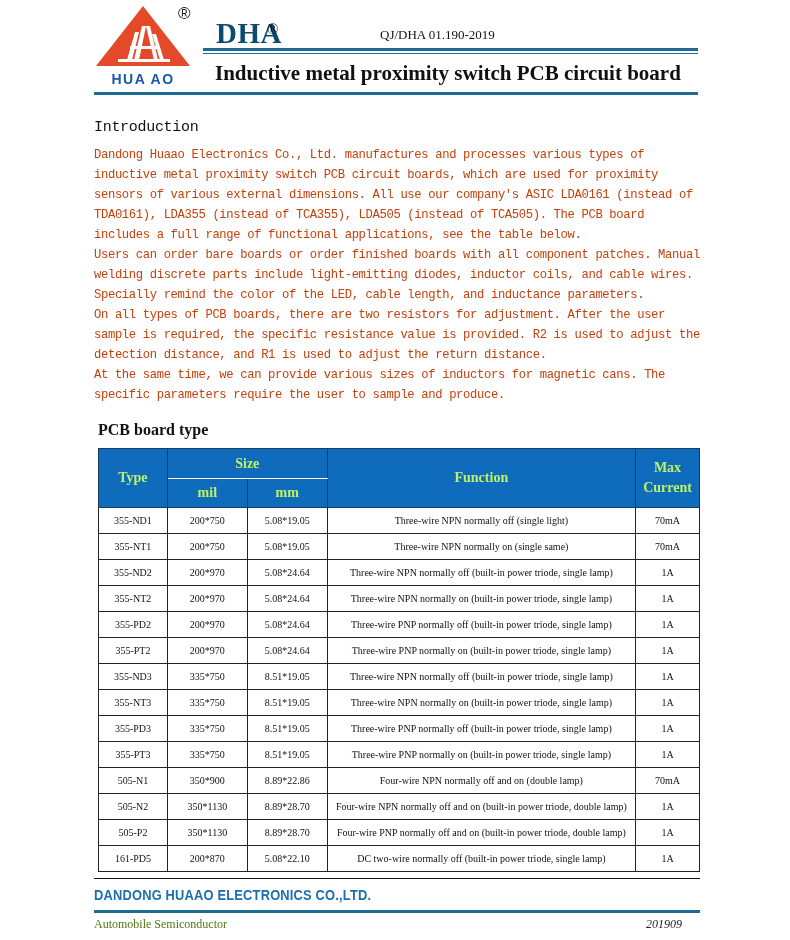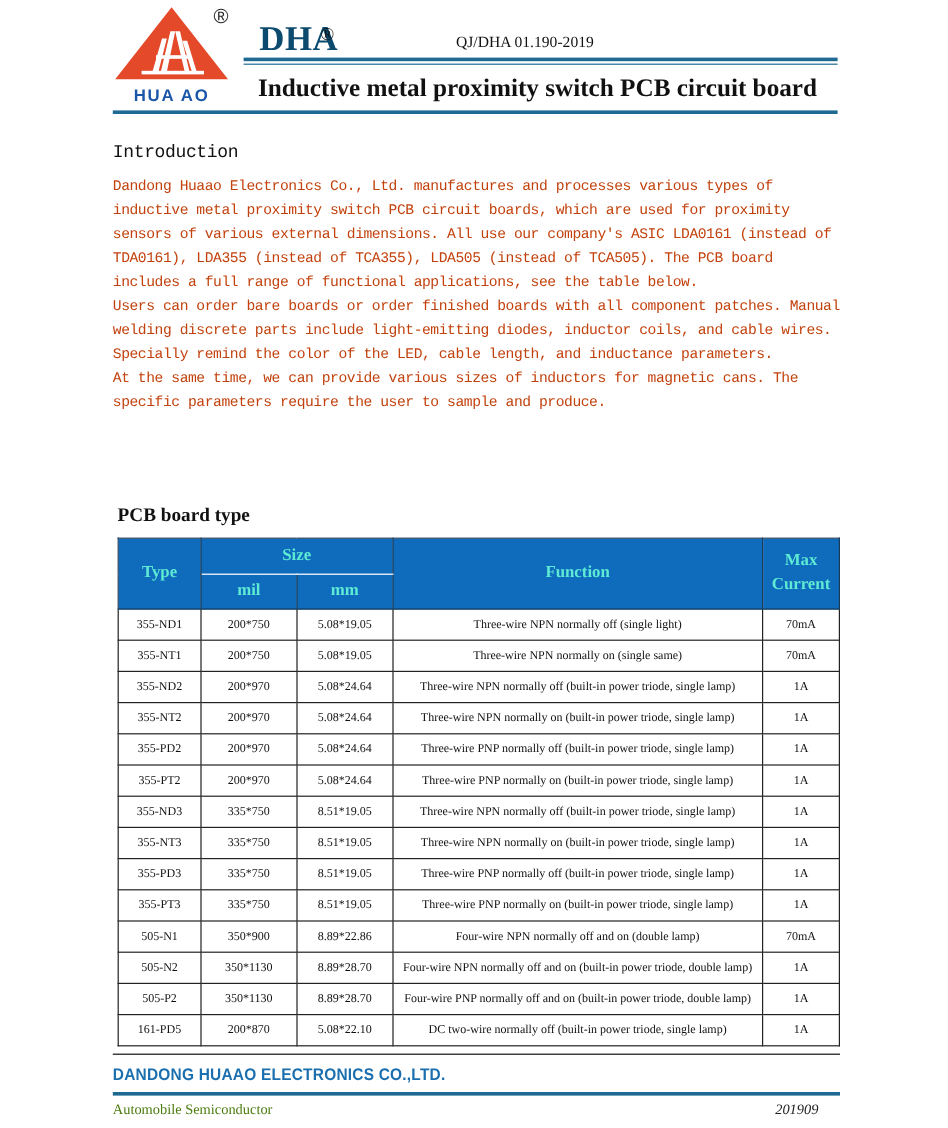--- a/index.html
+++ b/index.html
@@ -15,21 +15,21 @@
   #rule-top-thin{left:203px;top:53px;width:495px;height:1px;background:#1f6a93;}
   #title{left:215px;top:61px;font-size:21px;font-weight:bold;color:#111;white-space:nowrap;}
   #rule-title{left:94px;top:92px;width:604px;height:3px;background:#1f6a93;}
   
   #intro-heading{left:94px;top:119px;font-family:"Liberation Mono",monospace;font-size:15px;font-weight:normal;letter-spacing:-0.3px;}
   #intro-body{left:94px;top:145px;width:606px;font-family:"Liberation Mono",monospace;font-size:12.2px;line-height:20px;letter-spacing:-0.35px;color:#c2410c;}
   #intro-body p{margin:0;}
   
   #table-heading{left:98px;top:421px;font-size:16px;font-weight:bold;}
   #pcb-table{left:98px;top:448px;width:602px;border-collapse:collapse;font-family:"Liberation Serif",serif;}
-  #pcb-table th{background:#0f6cbd;color:#5eead4;font-weight:bold;font-size:14px;border:1px solid #1b3b5a;padding:0;}
+  #pcb-table th{background:#0f6cbd;color:#bef264;font-weight:bold;font-size:14px;border:1px solid #1b3b5a;padding:0;}
   #pcb-table td{border:1px solid #222;font-size:10px;text-align:center;height:25px;padding:0;color:#111;}
   #pcb-table th.sub{border-bottom:1px solid #fff;}
   
   #rule-footer-top{left:94px;top:878px;width:606px;height:1px;background:#111;}
   #company{left:94px;top:887px;font-family:"Liberation Sans",sans-serif;font-size:14px;font-weight:bold;color:#1b6fae;letter-spacing:0.2px;transform:scaleX(0.92);transform-origin:left;}
   #rule-footer{left:94px;top:910px;width:606px;height:3px;background:#1f6a93;}
   #footer-left{left:94px;top:917px;font-size:12px;color:#4d7c0f;}
   #footer-right{left:646px;top:917px;font-size:12px;font-style:italic;color:#222;}
 </style>
 </head>
@@ -53,20 +53,21 @@
   <div id="rule-top-thick" class="abs"></div>
   <div id="rule-top-thin" class="abs"></div>
   <h1 id="title" class="abs" style="margin:0;">Inductive metal proximity switch PCB circuit board</h1>
   <div id="rule-title" class="abs"></div>
 </div>
 
 <h2 id="intro-heading" class="abs" style="margin:0;">Introduction</h2>
 <div id="intro-body" class="abs">
   <p>Dandong Huaao Electronics Co., Ltd. manufactures and processes various types of inductive metal proximity switch PCB circuit boards, which are used for proximity sensors of various external dimensions. All use our company's ASIC LDA0161 (instead of TDA0161), LDA355 (instead of TCA355), LDA505 (instead of TCA505). The PCB board includes a full range of functional applications, see the table below.</p>
   <p>Users can order bare boards or order finished boards with all component patches. Manual welding discrete parts include light-emitting diodes, inductor coils, and cable wires. Specially remind the color of the LED, cable length, and inductance parameters.</p>
+  <p>On all types of PCB boards, there are two resistors for adjustment. After the user sample is required, the specific resistance value is provided. R2 is used to adjust the detection distance, and R1 is used to adjust the return distance.</p>
   <p>At the same time, we can provide various sizes of inductors for magnetic cans. The specific parameters require the user to sample and produce.</p>
 </div>
 
 <h2 id="table-heading" class="abs" style="margin:0;">PCB board type</h2>
 <table id="pcb-table" class="abs">
   <colgroup>
     <col style="width:69px">
       <col style="width:80px">
       <col style="width:80px">
       <col style="width:309px">

